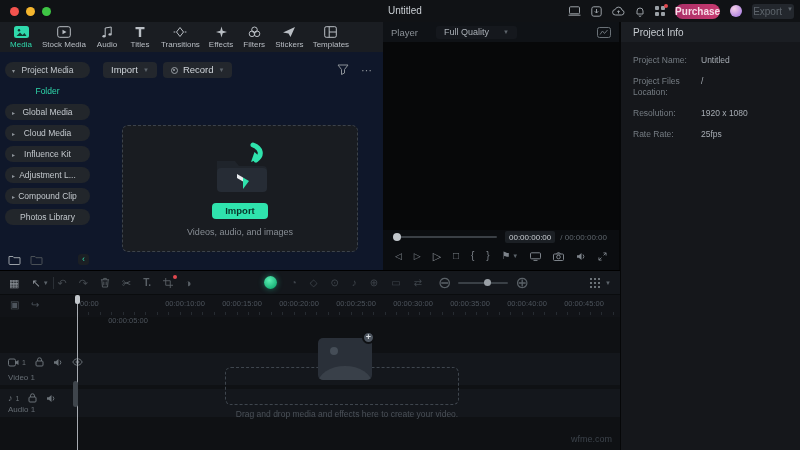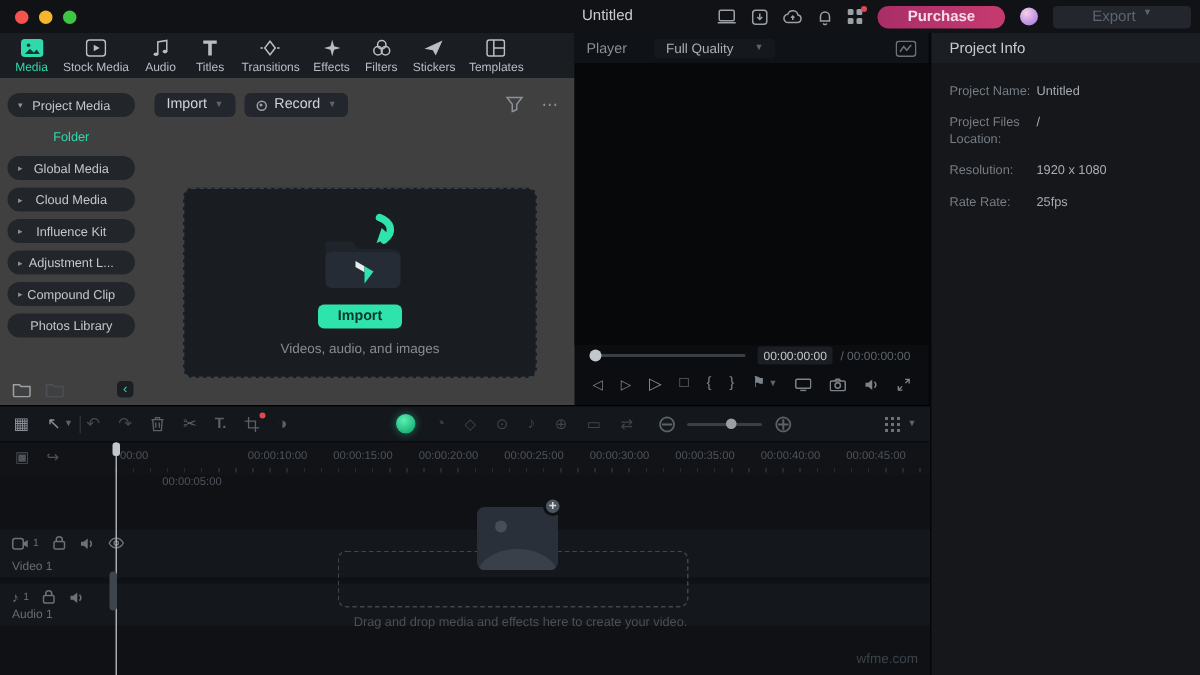--- a/index.html
+++ b/index.html
@@ -8,26 +8,26 @@
   svg{display:block;}
   
   .titlebar{position:absolute;top:0;left:0;right:0;height:22px;background:#101215;display:flex;align-items:center;}
   .traffic{display:flex;gap:7px;padding-left:10px;}
   .tl{width:9px;height:9px;border-radius:50%;}
   .tl.r{background:#f4534e;} .tl.y{background:#f5b62e;} .tl.g{background:#3ec544;}
   .win-title{position:absolute;left:388px;top:5px;font-size:10px;color:#c9ced3;}
   .tb-right{position:absolute;right:6px;top:0;height:22px;display:flex;align-items:center;gap:10px;color:#9aa0a6;}
   .tb-ic{position:relative;display:flex;align-items:center;}
   .badge-dot{position:absolute;top:-2px;right:-3px;width:4px;height:4px;border-radius:50%;background:#e1484f;}
-  .purchase{background:linear-gradient(90deg,#a92e67,#c73a70);color:#f6dce8;font-size:10px;font-weight:bold;padding:2px 20px;border-radius:8px;line-height:11px;}
+  .purchase{background:linear-gradient(90deg,#a92e67,#c73a70);color:#f6dce8;font-size:10px;font-weight:bold;padding:2px 0;border-radius:8px;line-height:11px;}
   .avatar{width:12px;height:12px;border-radius:50%;background:radial-gradient(circle at 35% 30%,#f6cfe8,#b78ce2 70%,#8f6fd0);}
-  .export{display:flex;gap:5px;background:#23272d;color:#5d646b;font-size:10px;padding:2px 26px;border-radius:3px;line-height:11px;}
+  .export{display:flex;gap:5px;background:#23272d;color:#5d646b;font-size:10px;padding:2px 1px;border-radius:3px;line-height:11px;}
   .chev{font-size:6px;line-height:6px;color:#5d646b;}
   
-  .media-panel{position:absolute;top:22px;left:0;width:385px;height:248px;background:#404040;}
+  .media-panel{position:absolute;top:22px;left:0;width:385px;height:248px;background:#0f172a;}
   .tabbar{height:30px;background:#1a1d22;display:flex;align-items:center;gap:3px;padding:0 6px;}
   .tab{display:flex;flex-direction:column;align-items:center;justify-content:center;gap:2px;font-size:8px;color:#b9bec4;padding:0 3px;min-width:30px;}
   .tab .t-ic{height:12px;display:flex;align-items:center;color:#b9bec4;}
   .tab.sel{color:#2fd9ac;}
   .lib-sidebar{position:absolute;top:34px;left:0;width:95px;bottom:0;padding:6px 5px 22px 5px;}
   .lib-item{position:relative;height:16px;margin-bottom:5px;border-radius:8px;background:#22262b;display:flex;align-items:center;justify-content:center;font-size:8.5px;color:#c3c8cd;}
   .lib-item .car{position:absolute;left:7px;font-size:6px;color:#8b9197;}
   .lib-item.plain{background:transparent;color:#2fd9ac;}
   .lib-bottom{position:absolute;bottom:5px;left:8px;right:6px;display:flex;align-items:center;gap:9px;}
   .collapse{margin-left:auto;color:#2fd9ac;font-size:9px;background:#1b1f24;border-radius:3px;padding:0 4px;line-height:11px;}
@@ -54,21 +54,21 @@
   .timebox{margin-left:8px;background:#1b1f24;border-radius:2px;font-size:8px;color:#c8cdd2;padding:1.5px 4px;line-height:9px;}
   .timetotal{margin-left:5px;font-size:8px;color:#5f666d;white-space:nowrap;}
   .transport{position:absolute;left:0;right:0;bottom:6px;height:16px;display:flex;align-items:center;justify-content:space-between;padding:0 12px;color:#7d838a;}
   .tr{font-size:10px;line-height:12px;display:flex;align-items:center;gap:2px;}
   .tr.small{font-size:9px;} .tr.play{font-size:11px;color:#8b9197;}
   
   .info-panel{position:absolute;top:22px;left:621px;right:0;bottom:0;background:#15171b;}
   .info-header{height:20px;background:#1b1e23;display:flex;align-items:center;padding:0 12px;font-size:10px;color:#c6cbd0;}
   .info-rows{padding:13px 12px;}
   .info-row{display:flex;margin-bottom:10px;}
-  .info-label{width:58px;font-size:8.5px;color:#767d84;line-height:1.3;flex-shrink:0;}
+  .info-label{width:68px;font-size:8.5px;color:#767d84;line-height:1.3;flex-shrink:0;}
   .info-value{font-size:8.5px;color:#a6acb3;line-height:1.3;}
   
   .timeline{position:absolute;top:270px;left:0;width:620px;height:180px;background:#0f1114;border-top:1px solid #000;}
   .tl-toolbar{position:relative;height:24px;background:#14171c;border-bottom:1px solid #0a0c0e;display:flex;align-items:center;padding:0 9px;}
   .ti{font-size:11px;color:#5a6167;line-height:12px;display:flex;align-items:center;gap:2px;}
   .ti.dim{color:#454b51;}
   .tl-toolbar .gap{width:12px;flex-shrink:0;}
   .vdiv{width:1px;height:12px;background:#2b3036;margin:0 4px;}
   .ttool{font-size:10px;font-weight:bold;color:#5a6167;}
   .crop-wrap{position:relative;}

